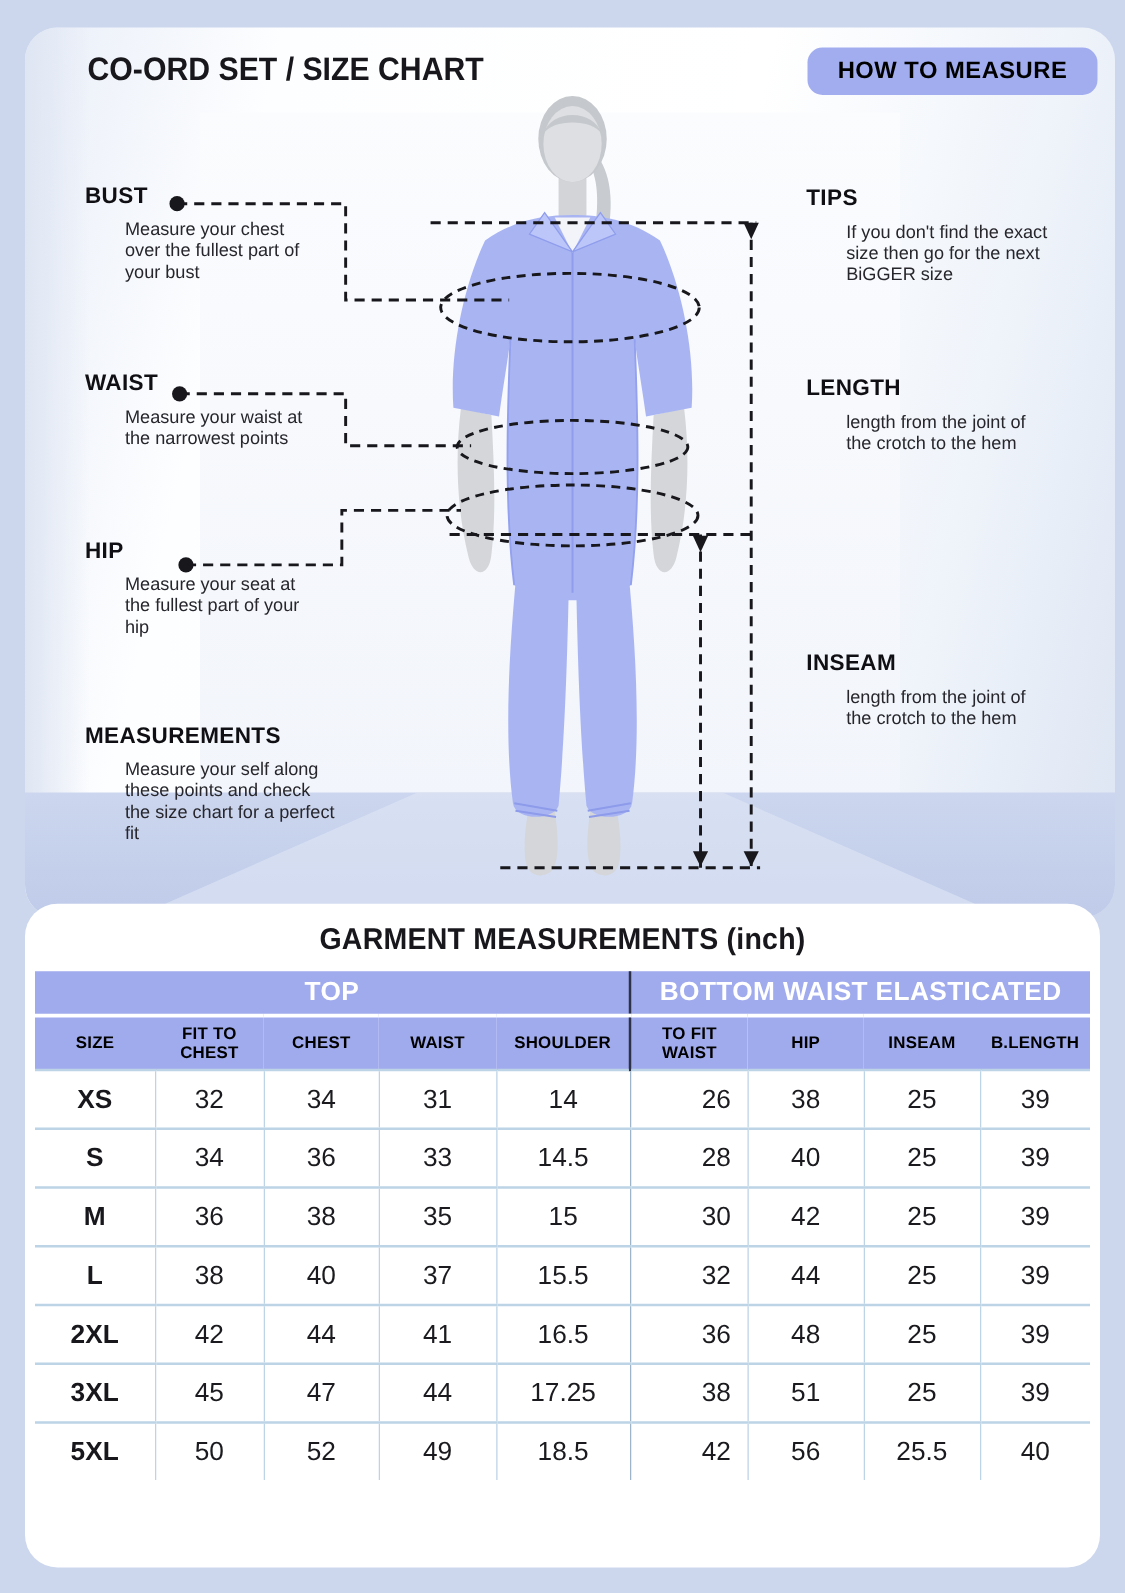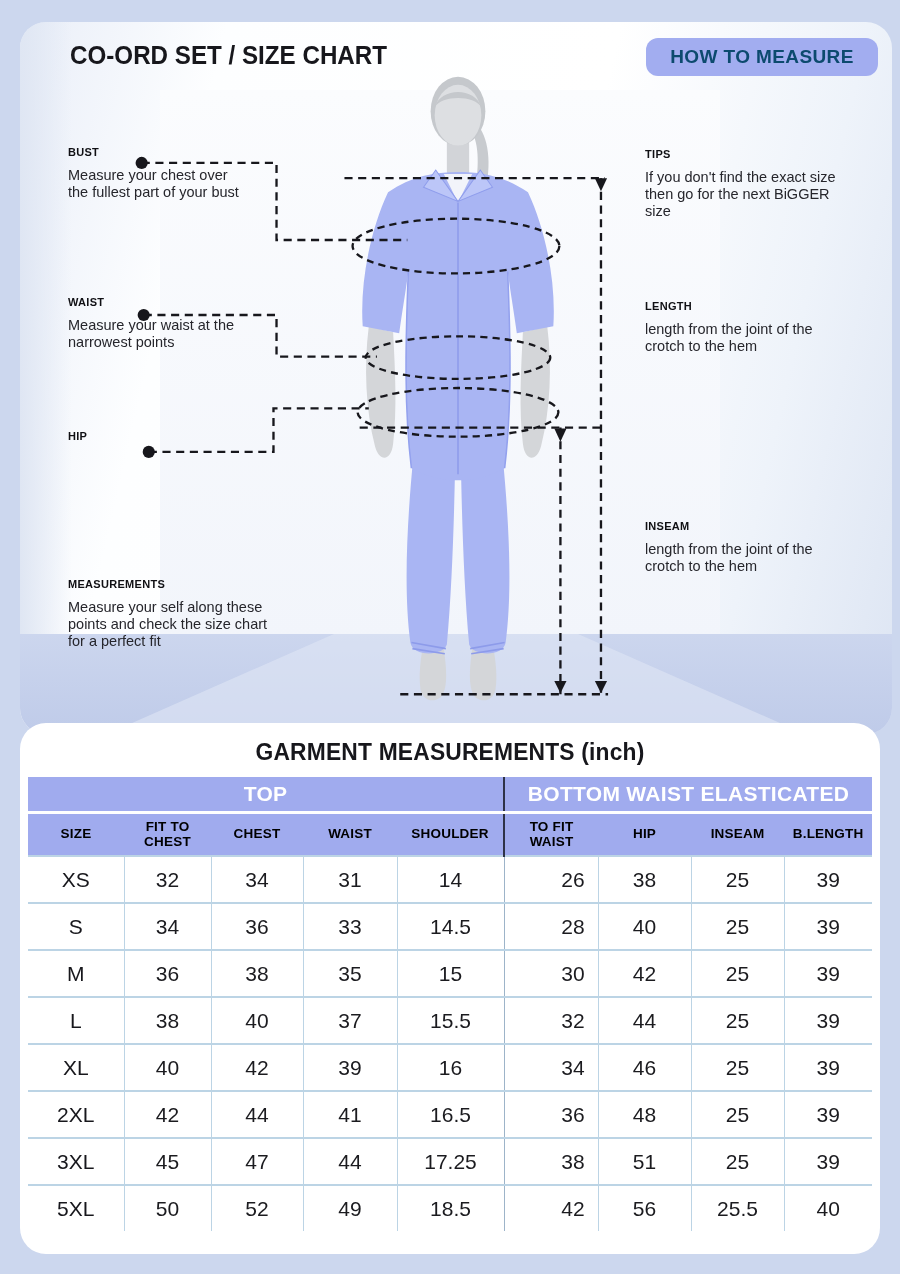--- a/index.html
+++ b/index.html
@@ -23,27 +23,27 @@
     background:linear-gradient(180deg,#ccd6ee,#bfcbe9);}
   .floor::before{content:"";position:absolute;inset:0;background:#dfe6f5;opacity:.6;
     clip-path:polygon(36% 0,64% 0,90% 100%,10% 100%);}
   .brand-title{
     position:absolute;left:50px;top:18px;font-size:26px;font-weight:900;
     letter-spacing:0;transform:scaleX(.93);transform-origin:left center;white-space:nowrap;
   }
   .htm-btn{
     position:absolute;right:14px;top:16px;width:232px;height:38px;
     background:#a2adf0;border-radius:12px;border:none;cursor:pointer;
-    color:#0c4a6e;font-weight:800;font-size:19px;letter-spacing:.4px;
+    color:#000000;font-weight:800;font-size:19px;letter-spacing:.4px;
     display:flex;align-items:center;justify-content:center;
     font-family:"Liberation Sans", sans-serif;
   }
   .callout{position:absolute;}
-  .c-label{font-size:11px;font-weight:800;letter-spacing:.3px;color:#101014;}
-  .c-desc{font-size:14.5px;line-height:1.17;color:#26262c;margin-top:9px;}
+  .c-label{font-size:18px;font-weight:800;letter-spacing:.3px;color:#101014;}
+  .c-desc{font-size:14.5px;line-height:1.17;color:#26262c;margin-top:9px;margin-left:32px;}
   .fig-svg{position:absolute;inset:0;}
   
   .table-card{
     position:absolute;left:20px;top:723px;width:860px;height:531px;
     border-radius:26px;overflow:hidden;background:#ffffff;
   }
   .table-title{
     text-align:center;font-weight:900;font-size:24px;letter-spacing:.2px;
     padding:15px 0 11px;transform:scaleX(.95);
   }
@@ -55,21 +55,21 @@
   }
   tr.cols-row th{
     background:#a0abee;color:#000000;font-weight:700;font-size:13.5px;line-height:1.1;
     height:37px;letter-spacing:.2px;padding:2px 2px;
   }
   tr.cols-row th.grp-split,tr.group-row th.grp-split{border-left:2px solid #2e3247;}
   tbody th,tbody td{
     height:45px;font-size:21px;background:#fff;
     border-top:2px solid #bcd4e5;border-left:1px solid #bcd4e5;
   }
-  tbody th{font-weight:400;border-left:none;}
+  tbody th{font-weight:700;border-left:none;}
   tbody td{font-weight:500;color:#1b1b1f;}
   tbody td.grp-split{border-left:1px solid #9db4c9;padding-left:44px;}
   col.c-size{width:96px;} col.c-ftc{width:87px;} col.c-chest{width:92px;}
   col.c-waist{width:94px;} col.c-shldr{width:107px;} col.c-tfw{width:94px;}
   col.c-hip{width:93px;} col.c-inseam{width:93px;} col.c-blen{width:88px;}
 </style>
 </head>
 <body>
 
 <div class="top-card">
@@ -135,20 +135,21 @@
   <div class="callout" style="left:48px;top:124px;width:178px;">
     <div class="c-label">BUST</div>
     <div class="c-desc">Measure your chest over the fullest part of your bust</div>
   </div>
   <div class="callout" style="left:48px;top:274px;width:190px;">
     <div class="c-label">WAIST</div>
     <div class="c-desc">Measure your waist at the narrowest points</div>
   </div>
   <div class="callout" style="left:48px;top:408px;width:182px;">
     <div class="c-label">HIP</div>
+    <div class="c-desc">Measure your seat at the fullest part of your hip</div>
   </div>
   <div class="callout" style="left:625px;top:126px;width:196px;">
     <div class="c-label">TIPS</div>
     <div class="c-desc">If you don't find the exact size then go for the next BiGGER size</div>
   </div>
 
   <div class="callout" style="left:48px;top:556px;width:200px;">
     <div class="c-label">MEASUREMENTS</div>
     <div class="c-desc">Measure your self along these points and check the size chart for a perfect fit</div>
   </div>
@@ -232,31 +233,20 @@
           <td>38</td>
           <td>40</td>
           <td>37</td>
           <td>15.5</td>
           <td class="grp-split">32</td>
           <td>44</td>
           <td>25</td>
           <td>39</td>
         </tr>
         <tr>
-          <th>XL</th>
-          <td>40</td>
-          <td>42</td>
-          <td>39</td>
-          <td>16</td>
-          <td class="grp-split">34</td>
-          <td>46</td>
-          <td>25</td>
-          <td>39</td>
-        </tr>
-        <tr>
           <th>2XL</th>
           <td>42</td>
           <td>44</td>
           <td>41</td>
           <td>16.5</td>
           <td class="grp-split">36</td>
           <td>48</td>
           <td>25</td>
           <td>39</td>
         </tr>

